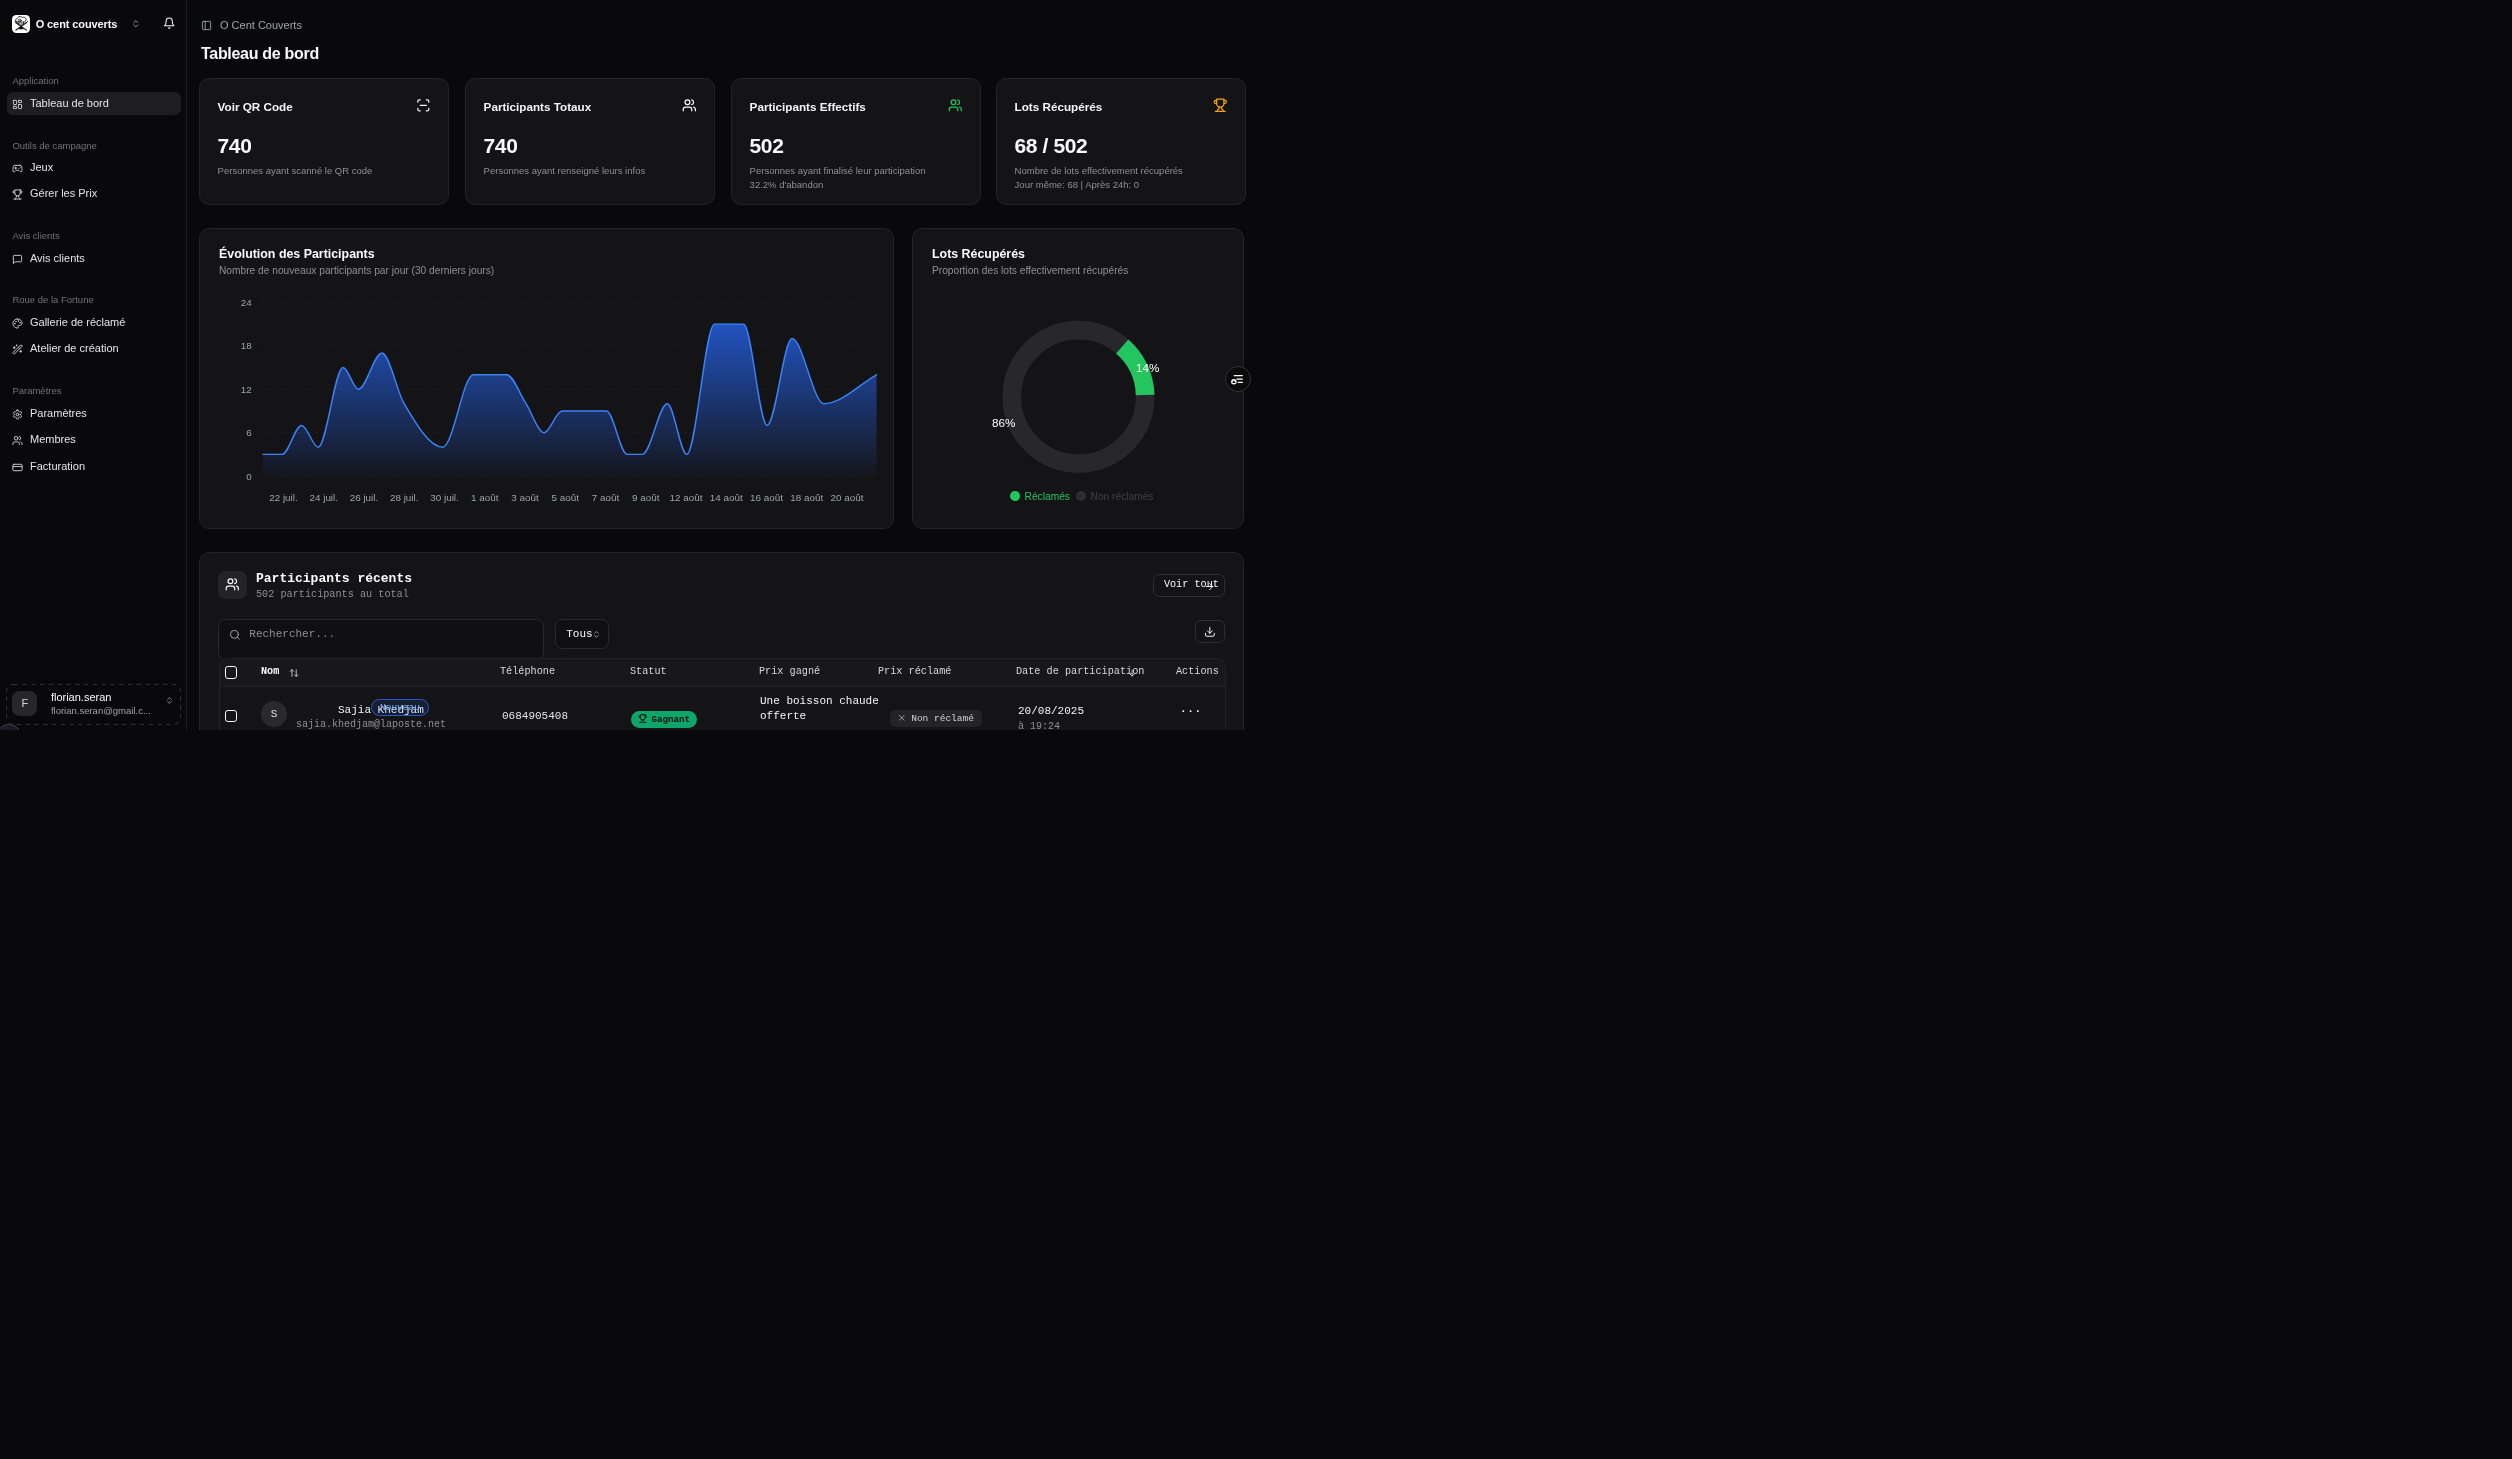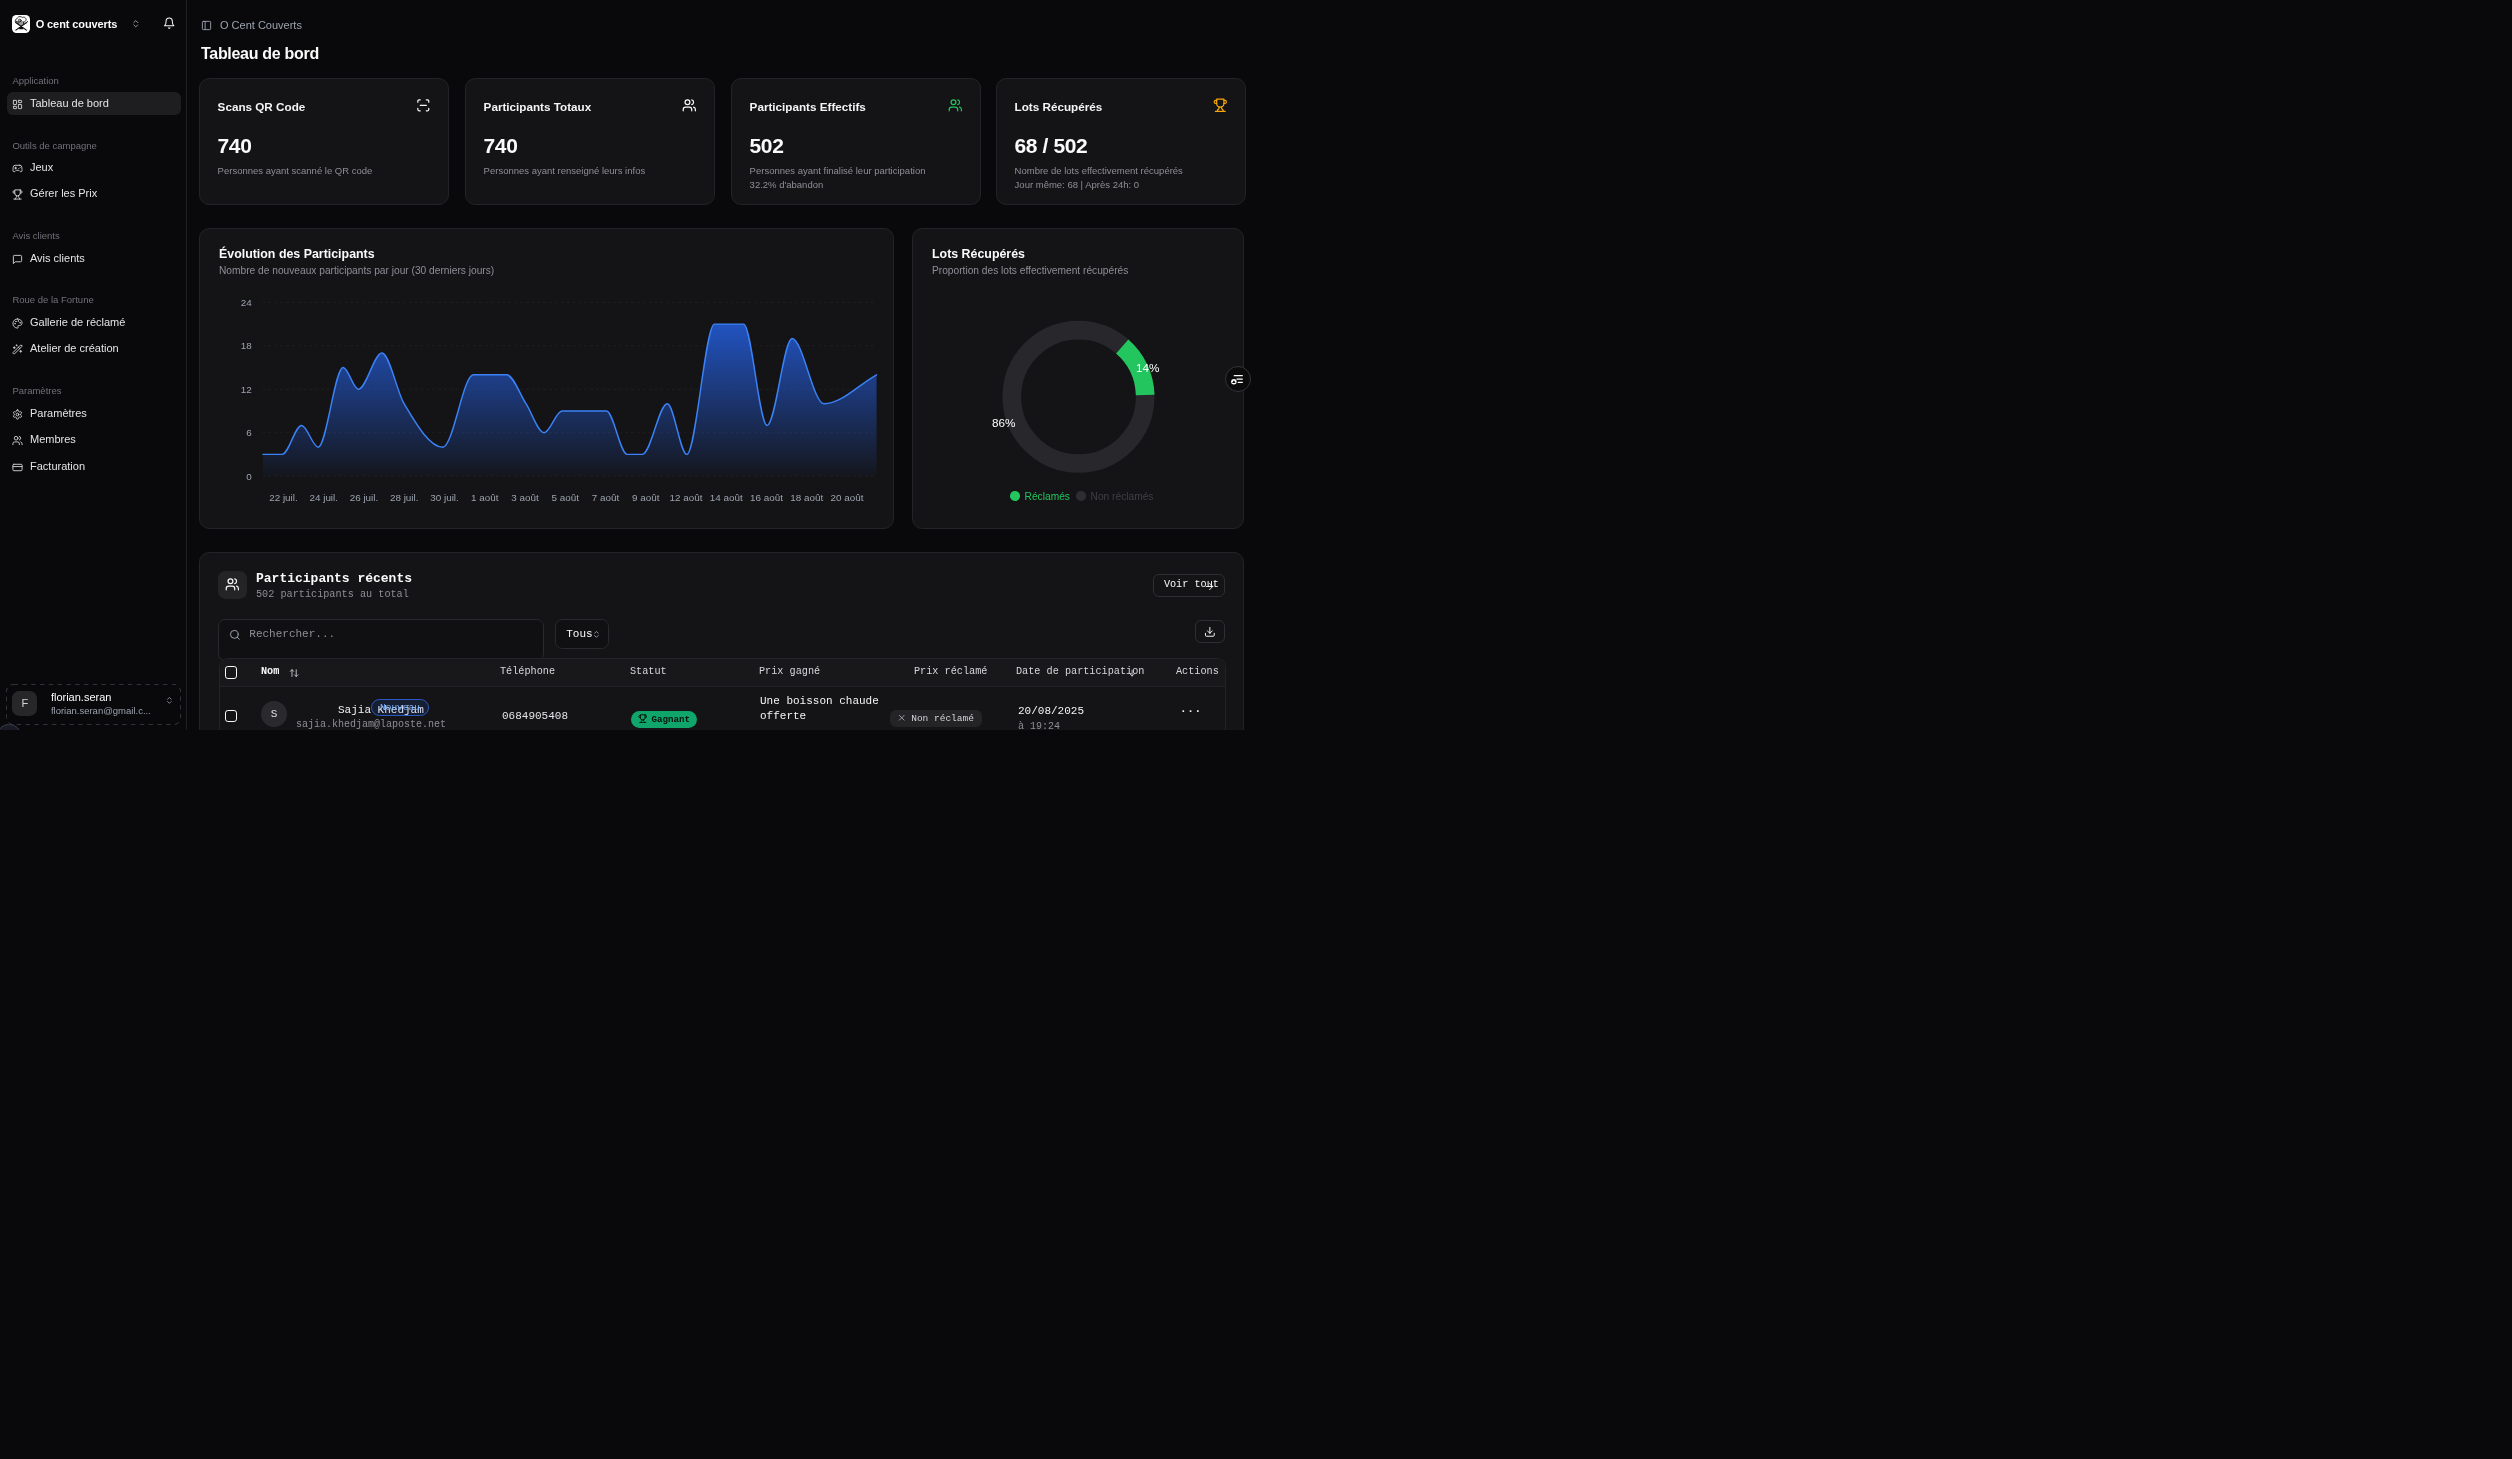--- a/index.html
+++ b/index.html
@@ -233,21 +233,21 @@
 <div class="crumb-ic">
       <svg class="ic" width="11" height="11" viewBox="0 0 24 24" fill="none" stroke="currentColor" stroke-width="2" stroke-linecap="round" stroke-linejoin="round">
         <rect width="18" height="18" x="3" y="3" rx="2"></rect>
         <path d="M9 3v18"></path>
       </svg>
     </div>
 <div class="crumb-tx">O Cent Couverts</div>
 <h1 class="title">Tableau de bord</h1>
 
 <div class="card" style="left:199px; top:78px; width:250px; height:127px;">
-  <div class="stat-title">Scans QR Code</div>
+  <div class="stat-title">Voir QR Code</div>
   <div class="stat-ic" style="color:#fafafa;">
         <svg class="ic" width="14.6" height="14.6" viewBox="0 0 24 24" fill="none" stroke="currentColor" stroke-width="2" stroke-linecap="round" stroke-linejoin="round">
           <path d="M3 7V5a2 2 0 0 1 2-2h2"></path>
           <path d="M17 3h2a2 2 0 0 1 2 2v2"></path>
           <path d="M21 17v2a2 2 0 0 1-2 2h-2"></path>
           <path d="M7 21H5a2 2 0 0 1-2-2v-2"></path>
           <line x1="7" x2="17" y1="12" y2="12"></line>
         </svg>
       </div>
   <div class="stat-num">740</div>
@@ -406,21 +406,21 @@
       <div class="th" style="left:41px; color:#fafafa; font-weight:700;">Nom</div>
       <svg class="ic" style="position:absolute;left:69px;top:8.8px;color:#d6d6dc;" width="10.2" height="10.2" viewBox="0 0 24 24" fill="none" stroke="currentColor" stroke-width="2" stroke-linecap="round" stroke-linejoin="round">
             <path d="m21 16-4 4-4-4"></path>
             <path d="M17 20V4"></path>
             <path d="m3 8 4-4 4 4"></path>
             <path d="M7 4v16"></path>
           </svg>
       <div class="th" style="left:280px;">Téléphone</div>
       <div class="th" style="left:410px;">Statut</div>
       <div class="th" style="left:539px;">Prix gagné</div>
-      <div class="th" style="left:694px;">Prix réclamé</div>
+      <div class="th" style="left:658px;">Prix réclamé</div>
       <div class="th" style="left:796px;">Date de participation</div>
       <svg class="ic" style="position:absolute;left:907px;top:8.8px;color:#d6d6dc;" width="10.2" height="10.2" viewBox="0 0 24 24" fill="none" stroke="currentColor" stroke-width="2" stroke-linecap="round" stroke-linejoin="round">
             <path d="M12 5v14"></path>
             <path d="m19 12-7 7-7-7"></path>
           </svg>
       <div class="th" style="left:956px;">Actions</div>
     </div>
 
     <div class="cb" style="left:5.1px; top:51px;"></div>
     <div class="avatar" style="left:41px; top:42px;">S</div>

